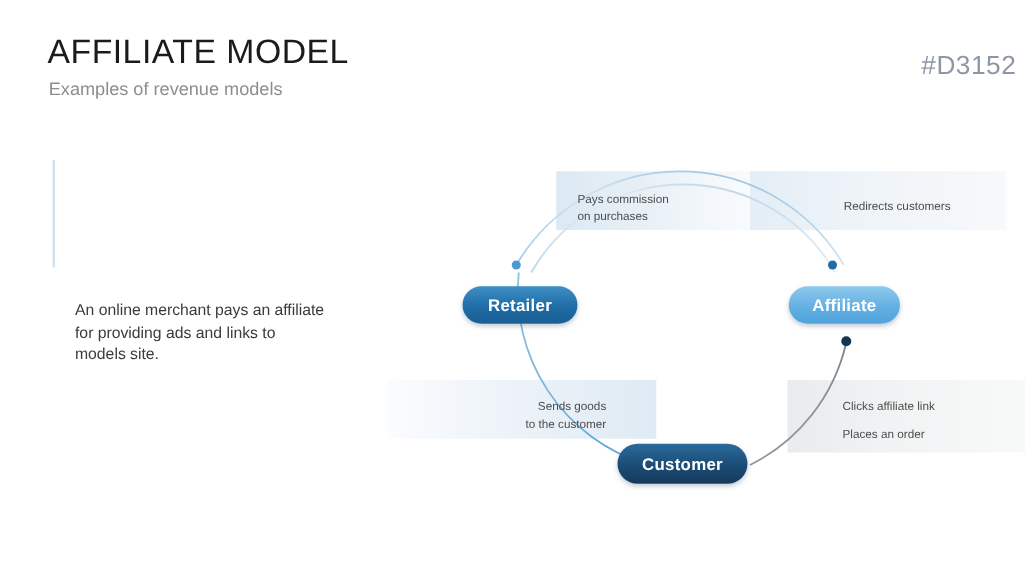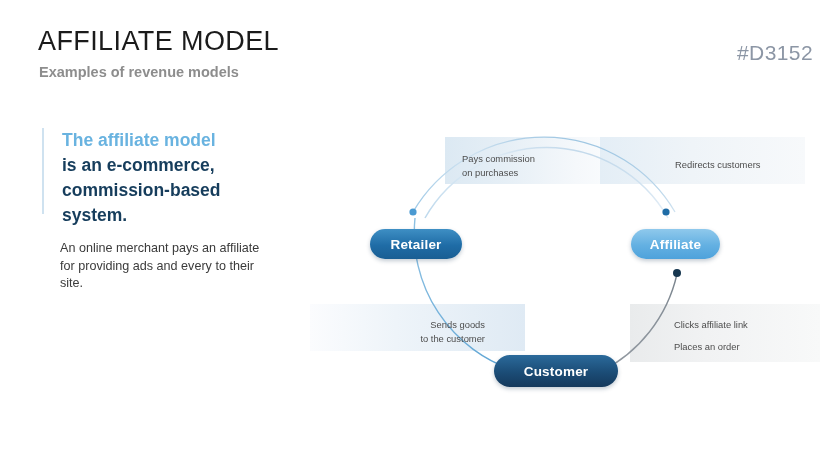--- a/index.html
+++ b/index.html
@@ -42,21 +42,21 @@
     color: #1b1b1b;
     font-weight: 400;
     font-family: Liberation Sans, sans-serif;
   }
   .subtitle {
     position: absolute;
     left: 39px;
     top: 64px;
     font-size: 14.5px;
     color: #8d8d8d;
-    font-weight: 700;
+    font-weight: 400;
   }
 
   
   .accent-bar {
     position: absolute;
     left: 42px;
     top: 128px;
     width: 1.6px;
     height: 86px;
     background: #cfe2f0;
@@ -173,40 +173,36 @@
   .node-affiliate {
     left: 331px;
     top: 139px;
     width: 89px;
     height: 30px;
     background: linear-gradient(180deg, #8fc9ec 0%, #63b0e2 55%, #4ea2db 100%);
   }
   .node-customer {
     left: 194px;
     top: 265px;
-    width: 124px;
+    width: 104px;
     height: 32px;
     background: linear-gradient(180deg, #2b6a9b 0%, #1b4c76 55%, #15395c 100%);
   }
 </style>
 </head>
 <body>
 
 <div class="slide">
 
   <div class="page-id">#D3152</div>
   <div class="title">AFFILIATE MODEL</div>
   <div class="subtitle">Examples of revenue models</div>
 
   <div class="accent-bar"></div>
-  <div class="lead">
-    <span class="lead-hi">The affiliate model</span>
-    <span class="lead-rest">is an e-commerce, commission-based system.</span>
-  </div>
-  <div class="para para-1">An online merchant pays an affiliate for providing ads and every to their site.</div>
+  <div class="para para-1">An online merchant pays an affiliate for providing ads and links to models site.</div>
 
   <div class="diagram">
 
     <div class="band band-tl"></div>
     <div class="band band-tr"></div>
     <div class="band band-bl"></div>
     <div class="band band-br"></div>
 
     <svg class="arcs" viewBox="0 0 529 320">
       <defs>

